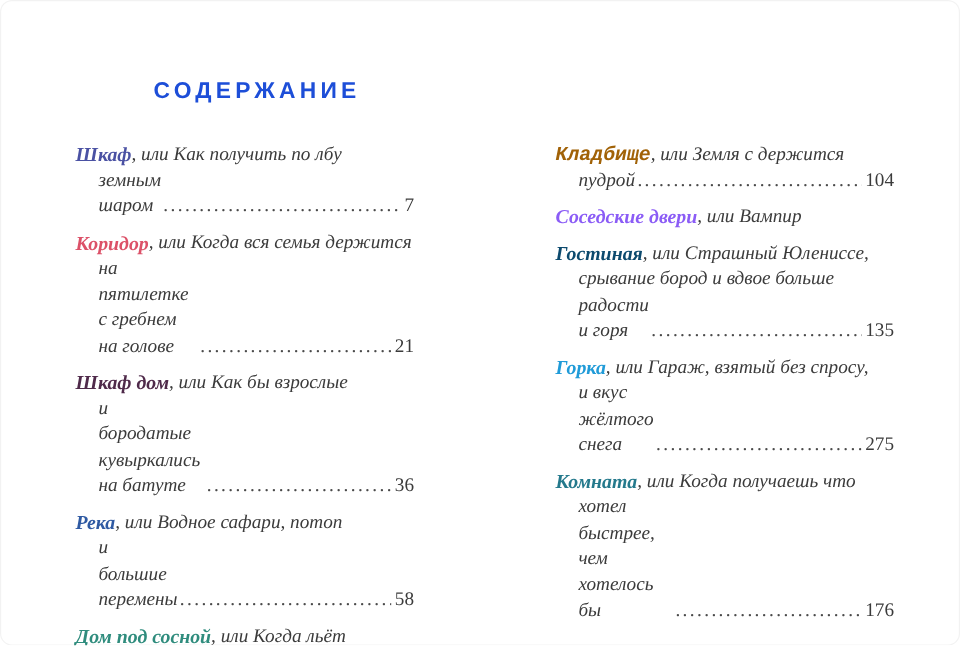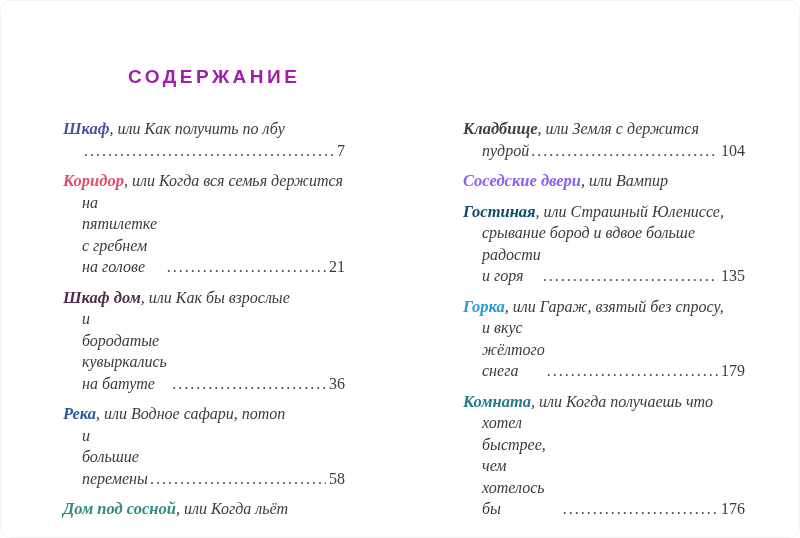--- a/index.html
+++ b/index.html
@@ -69,29 +69,30 @@
   }
   .pagenum {
     font-style: normal;
     flex: 0 0 auto;
   }
 </style>
 </head>
 <body>
 
 <div class="page" style="color: rgb(59, 59, 59);">
-  <h1 class="page-title" style="color: #a21caf;">СОДЕРЖАНИЕ</h1>
+  <h1 class="page-title" style="color: #1d4ed8;">СОДЕРЖАНИЕ</h1>
   <div class="columns">
     <div class="col">
         <div class="entry">
           <div class="line first">
             <span class="chapter" style="color: rgb(74, 81, 163);">Шкаф</span>
             <span class="rest">, или Как получить по лбу</span>
           </div>
           <div class="line cont">
+            <span class="cont-text">земным шаром</span>
             <span class="dots" style="color: rgb(74, 74, 74);"></span>
             <span class="pagenum">7</span>
           </div>
         </div>
         <div class="entry">
           <div class="line first">
             <span class="chapter" style="color: rgb(220, 81, 104);">Коридор</span>
             <span class="rest">, или Когда вся семья держится</span>
           </div>
           <div class="line cont">
@@ -125,21 +126,21 @@
         <div class="entry">
           <div class="line first">
             <span class="chapter" style="color: rgb(47, 140, 125);">Дом под сосной</span>
             <span class="rest">, или Когда льёт</span>
           </div>
         </div>
       </div>
     <div class="col">
         <div class="entry">
           <div class="line first">
-            <span class="chapter" style="color: #404040;">Кладбище</span>
+            <span class="chapter" style="color: #a16207; font-family: Liberation Mono, monospace;">Кладбище</span>
             <span class="rest">, или Земля с держится</span>
           </div>
           <div class="line cont">
             <span class="cont-text">пудрой</span>
             <span class="dots" style="color: rgb(74, 74, 74);"></span>
             <span class="pagenum">104</span>
           </div>
         </div>
         <div class="entry">
           <div class="line first">
@@ -162,21 +163,21 @@
           </div>
         </div>
         <div class="entry">
           <div class="line first">
             <span class="chapter" style="color: rgb(32, 155, 216);">Горка</span>
             <span class="rest">, или Гараж, взятый без спросу,</span>
           </div>
           <div class="line cont">
             <span class="cont-text">и вкус жёлтого снега</span>
             <span class="dots" style="color: rgb(74, 74, 74);"></span>
-            <span class="pagenum">179</span>
+            <span class="pagenum">275</span>
           </div>
         </div>
         <div class="entry">
           <div class="line first">
             <span class="chapter" style="color: rgb(36, 121, 140);">Комната</span>
             <span class="rest">, или Когда получаешь что</span>
           </div>
           <div class="line cont">
             <span class="cont-text">хотел быстрее, чем хотелось бы</span>
             <span class="dots" style="color: rgb(74, 74, 74);"></span>

